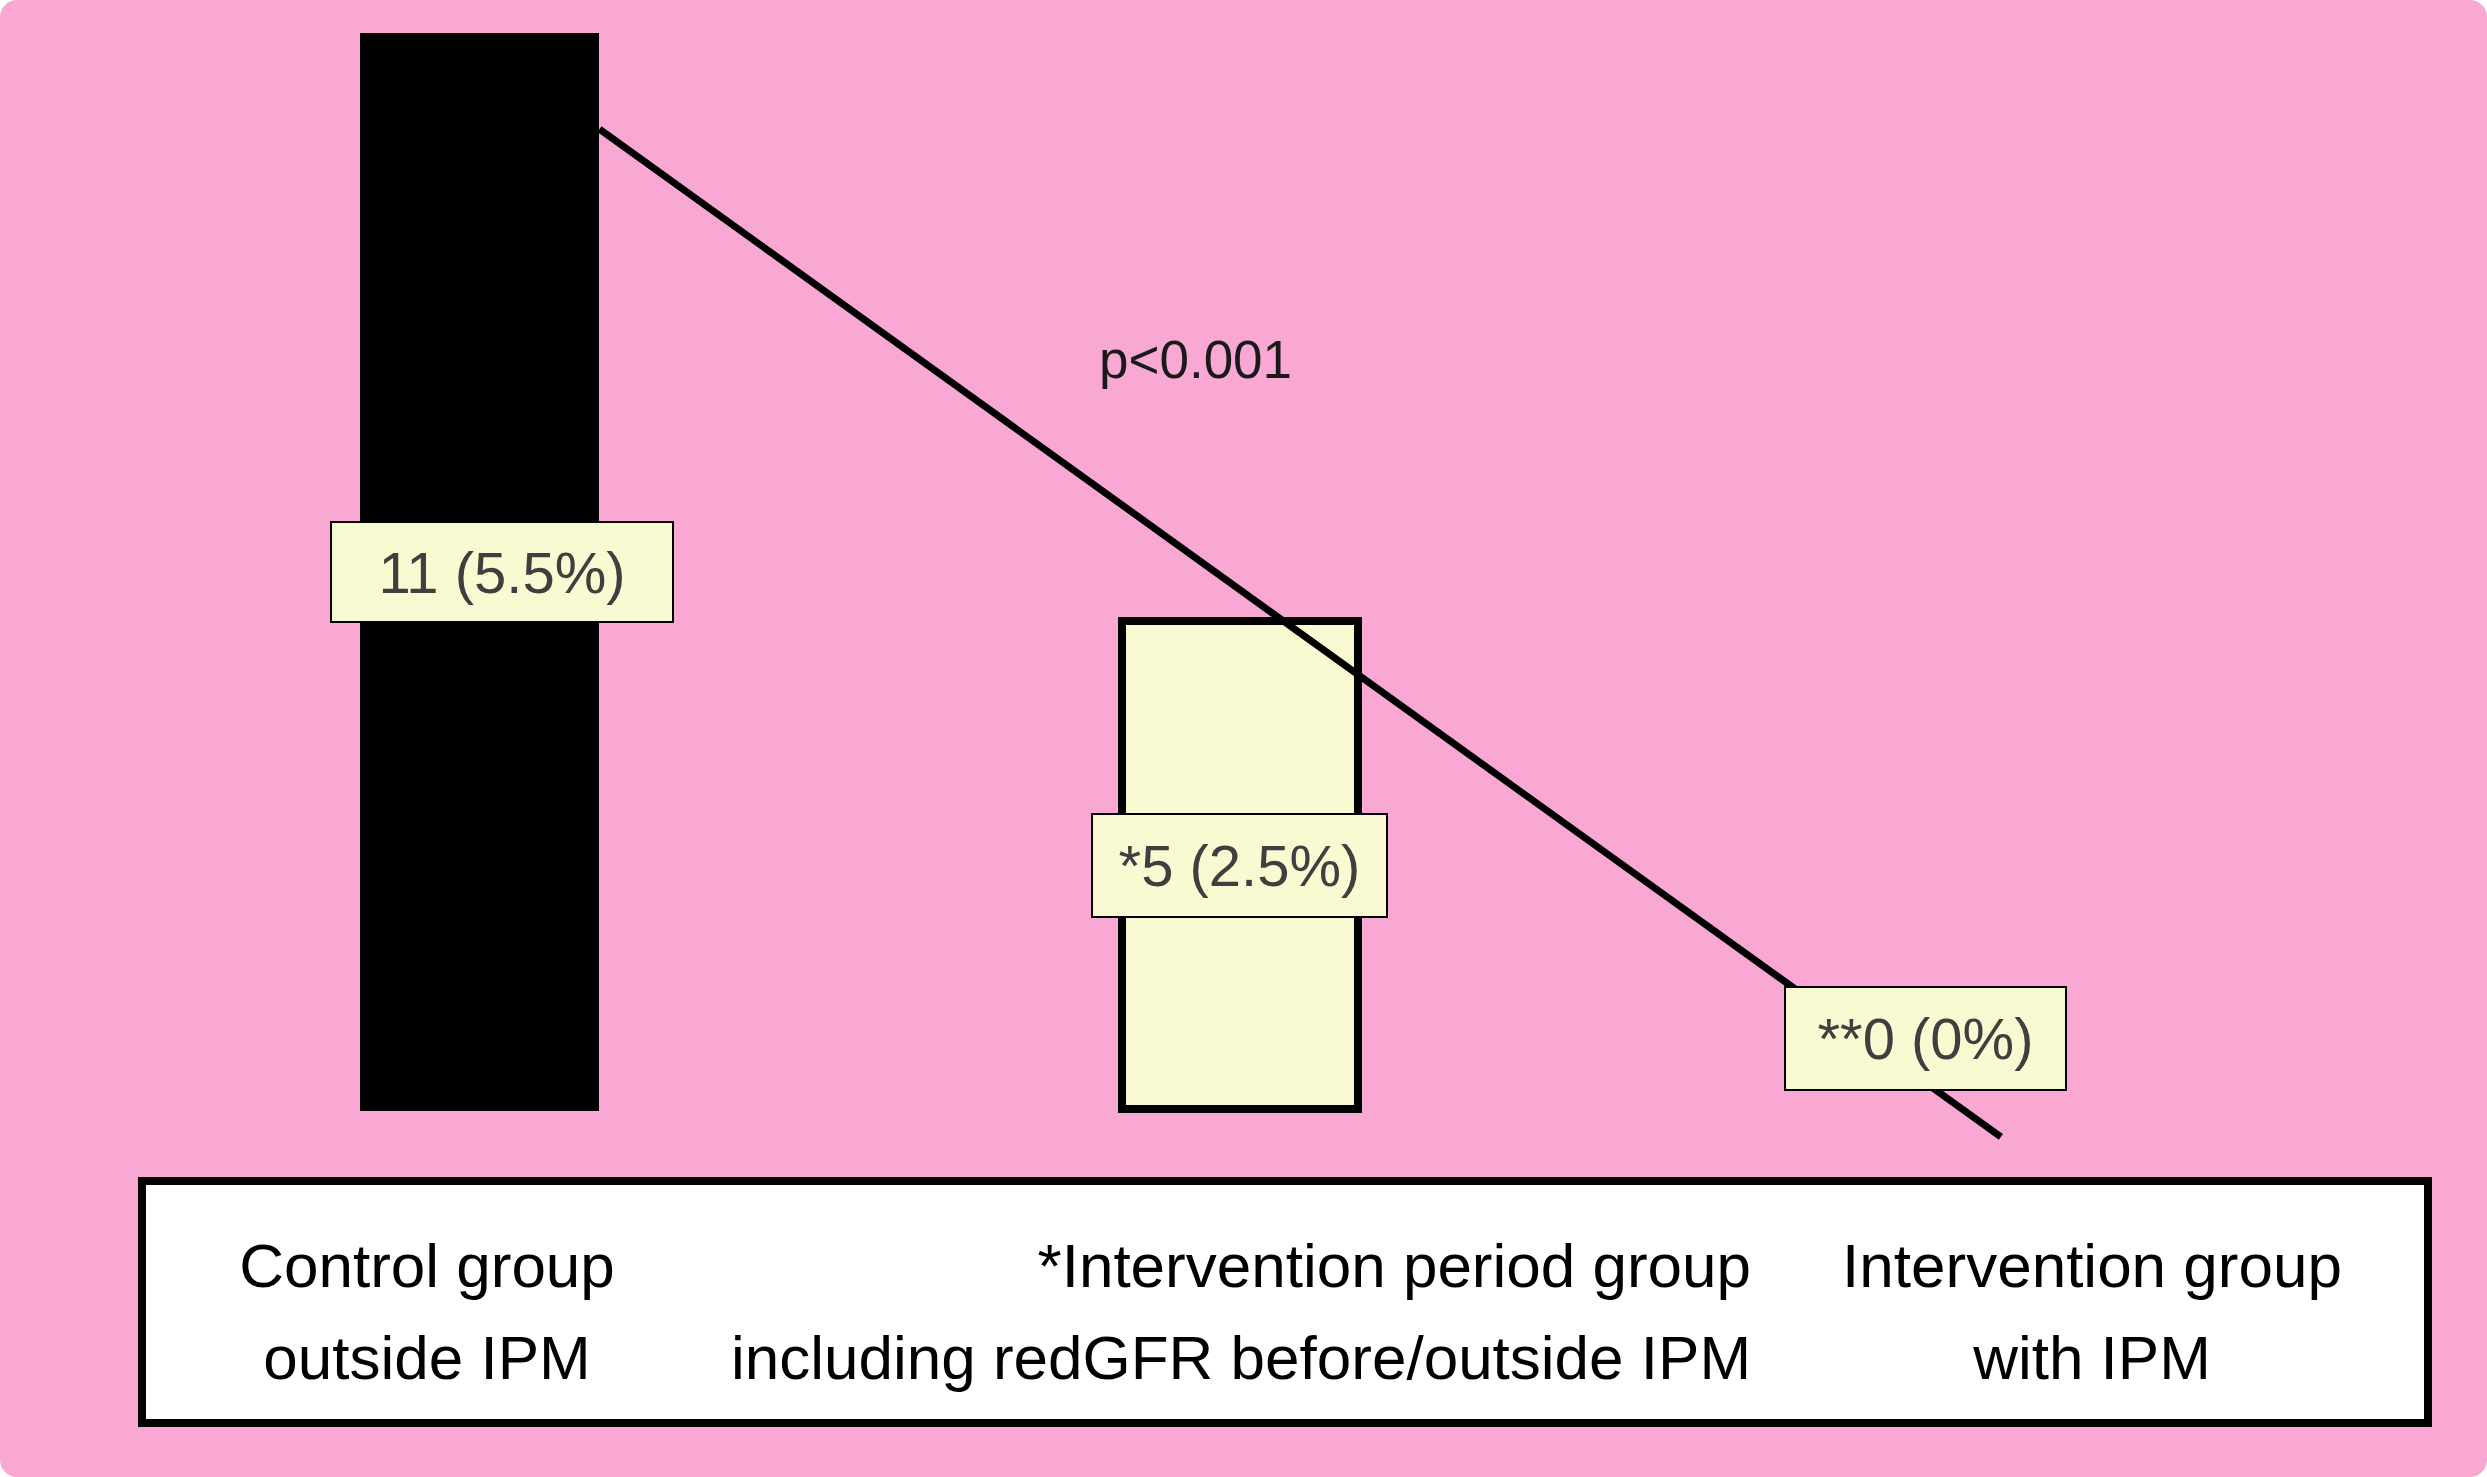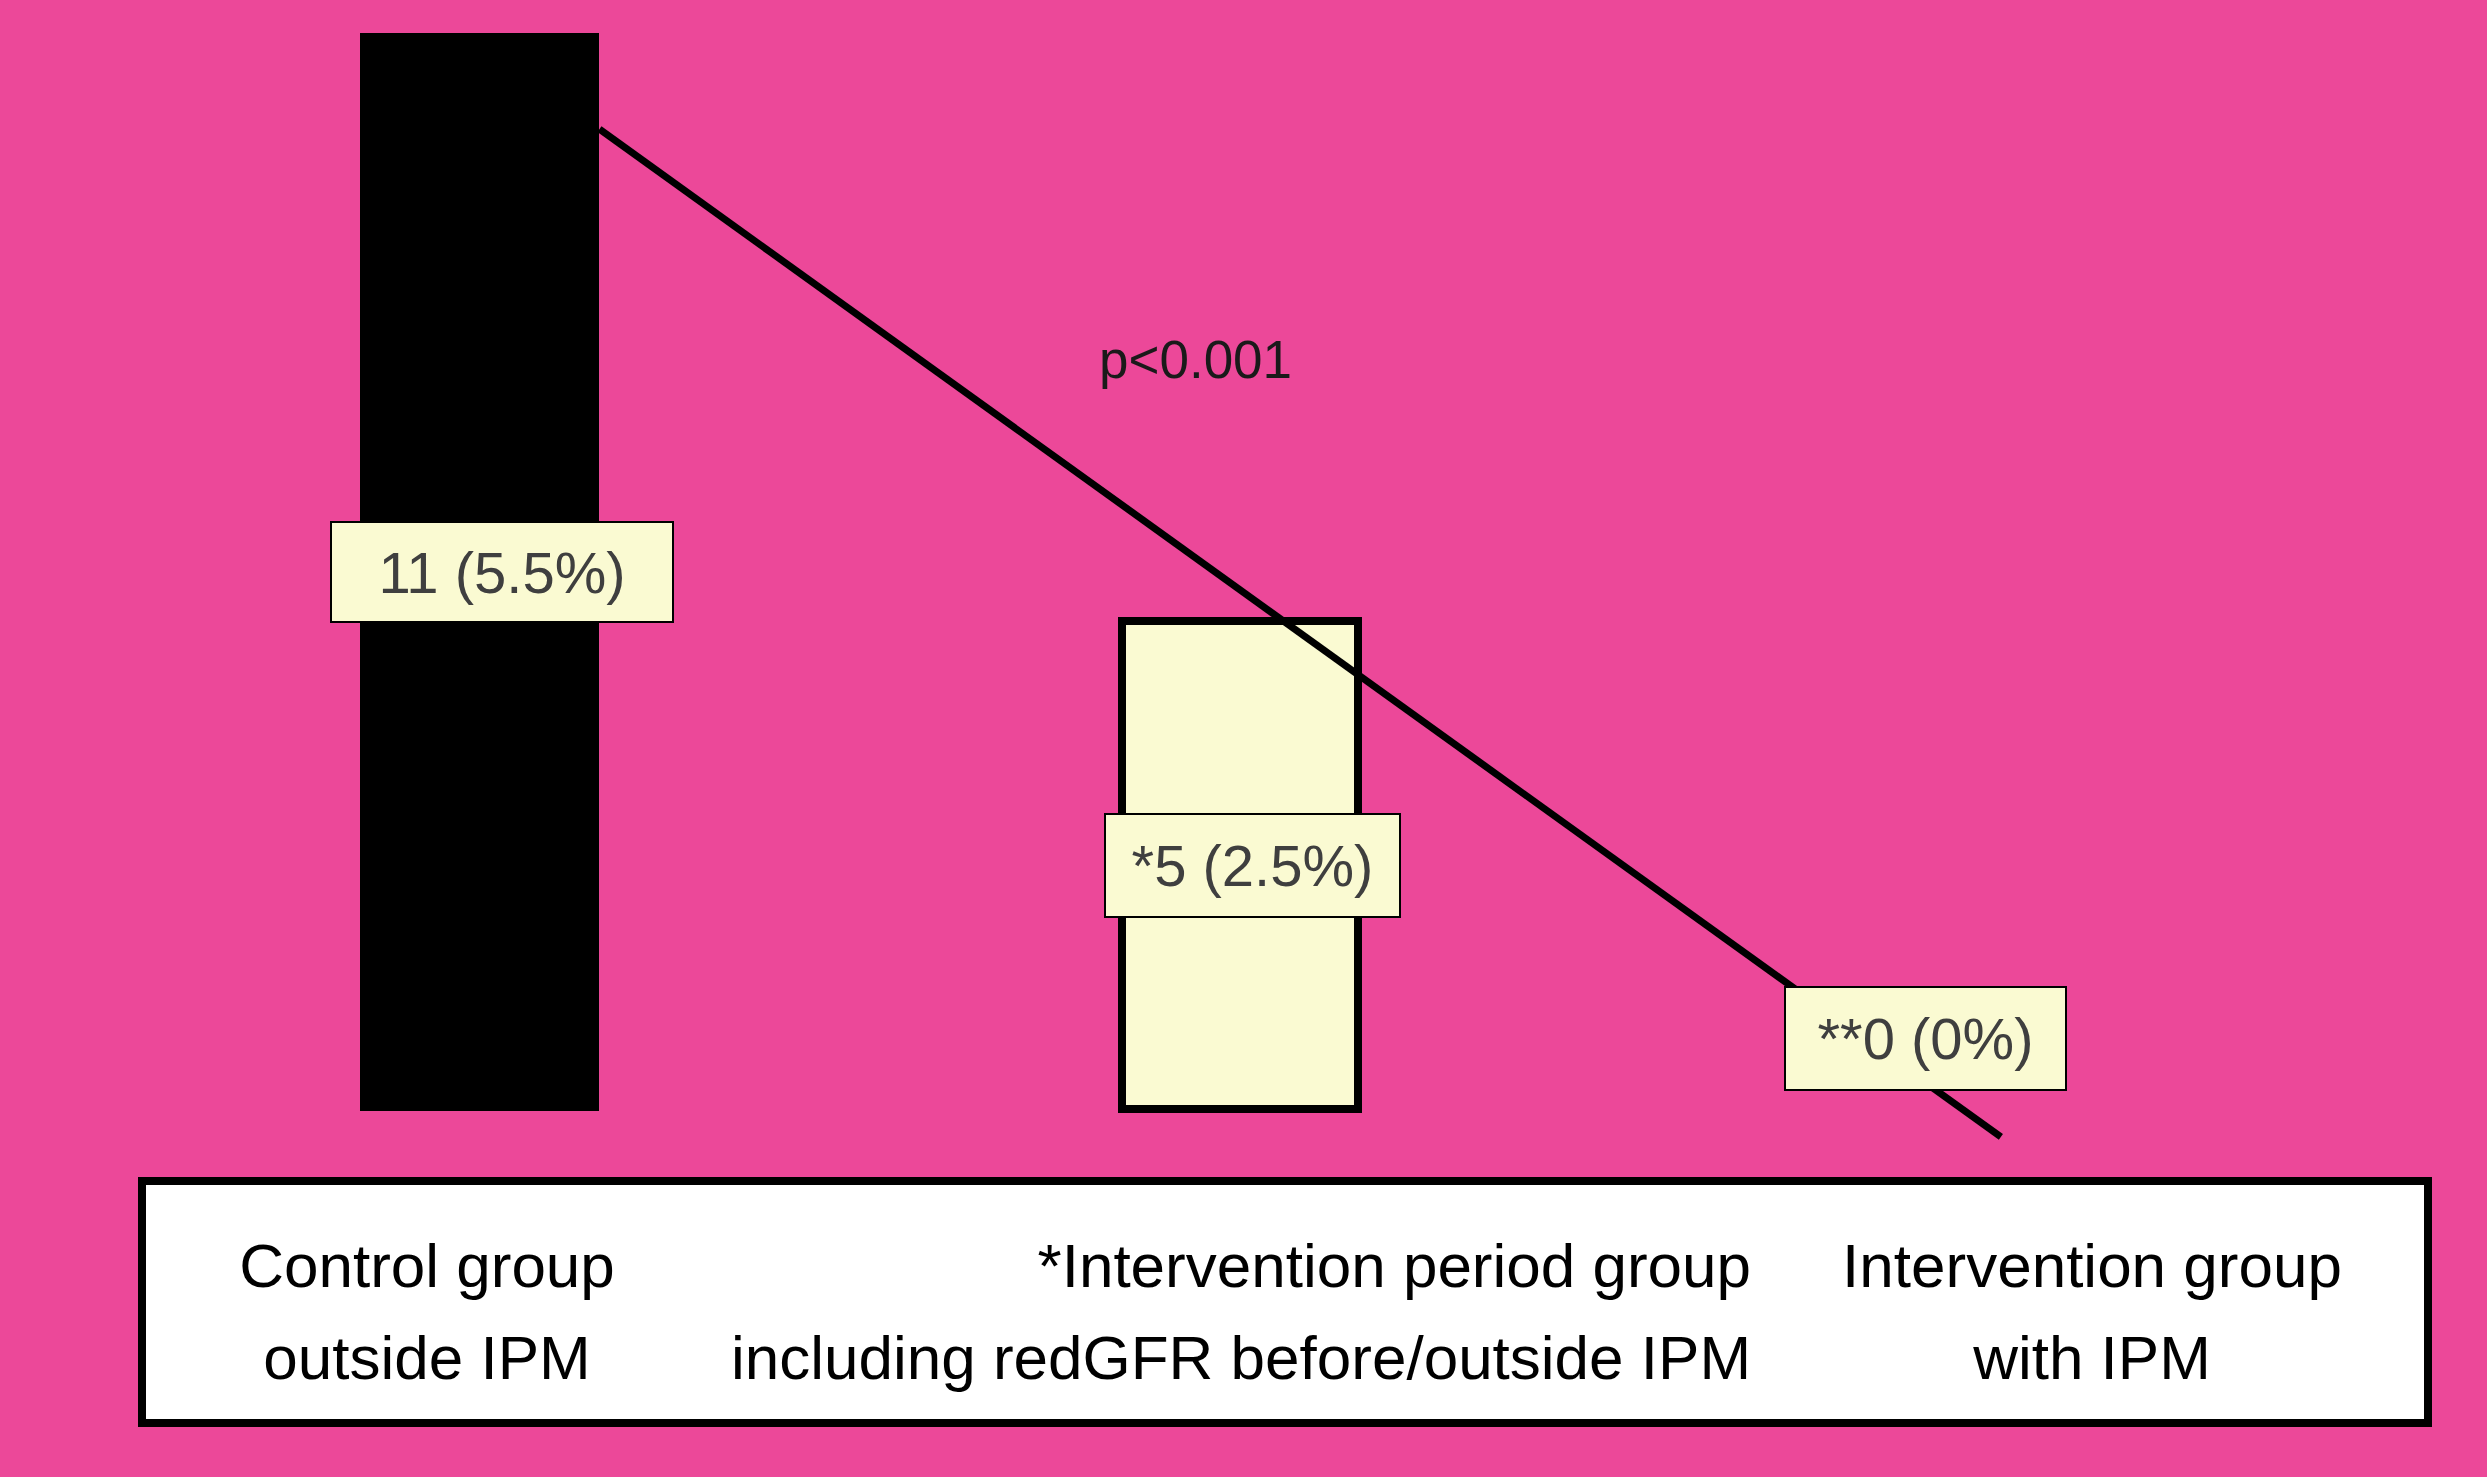--- a/index.html
+++ b/index.html
@@ -4,23 +4,24 @@
 <style>
   html, body {
     margin: 0;
     padding: 0;
     background: #ffffff;
   }
   .canvas {
     position: relative;
     width: 2487px;
     height: 1477px;
-    background: #ec4899;
+    background: #f9a8d4;
     overflow: hidden;
     font-family: "Liberation Sans", sans-serif;
+    border-radius: 17px;
   }
 
   
   .bar { position: absolute; box-sizing: border-box; }
   .bar--control {
     left: 360px; top: 33px;
     width: 239px; height: 1078px;
     background: #000000;
   }
   .bar--period {
@@ -59,21 +60,21 @@
     background: #FAFAD2;
     border: 2.6px solid #000000;
     color: #3F3F3F;
     font-size: 58px;
     display: flex;
     align-items: center;
     justify-content: center;
     white-space: nowrap;
   }
   .vlabel--1 { left: 330px;  top: 521px;  width: 344px; height: 102px; }
-  .vlabel--2 { left: 1091px; top: 813px;  width: 297px; height: 105px; margin-left: 13px; }
+  .vlabel--2 { left: 1091px; top: 813px;  width: 297px; height: 105px; }
   .vlabel--3 { left: 1784px; top: 986px; width: 283px; height: 105px; }
 
   
   .catbox {
     position: absolute;
     box-sizing: border-box;
     left: 138px; top: 1177px;
     width: 2294px; height: 250px;
     background: #ffffff;
     border: 8px solid #000000;

